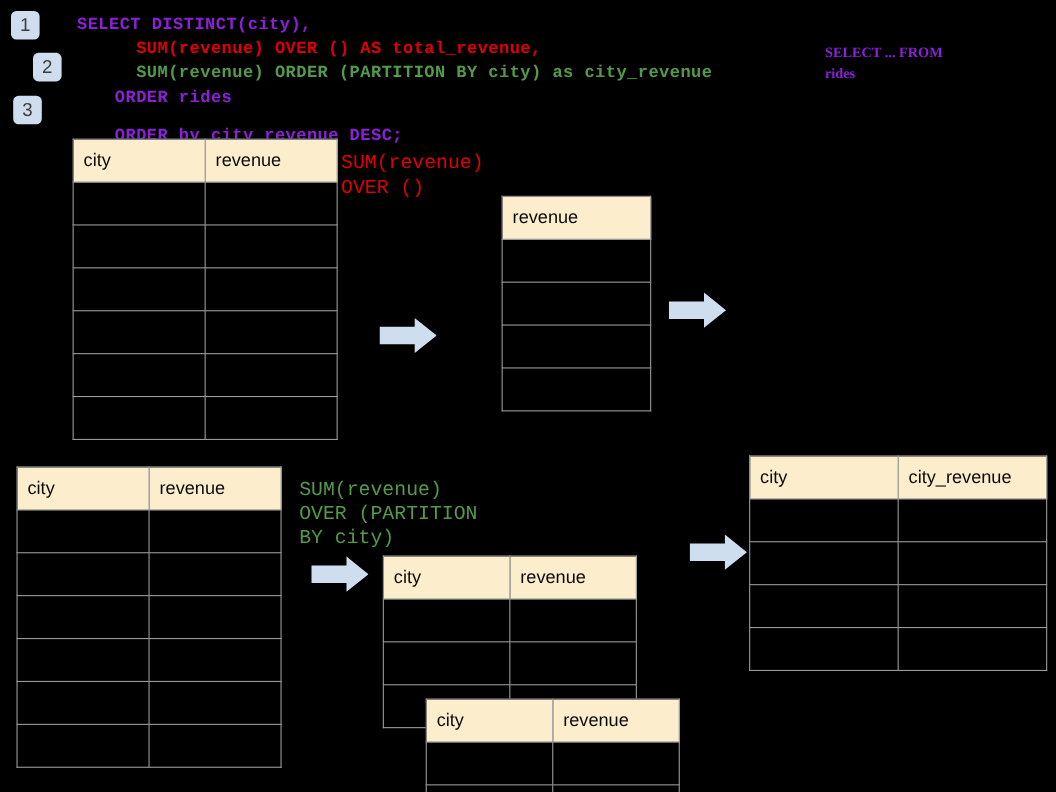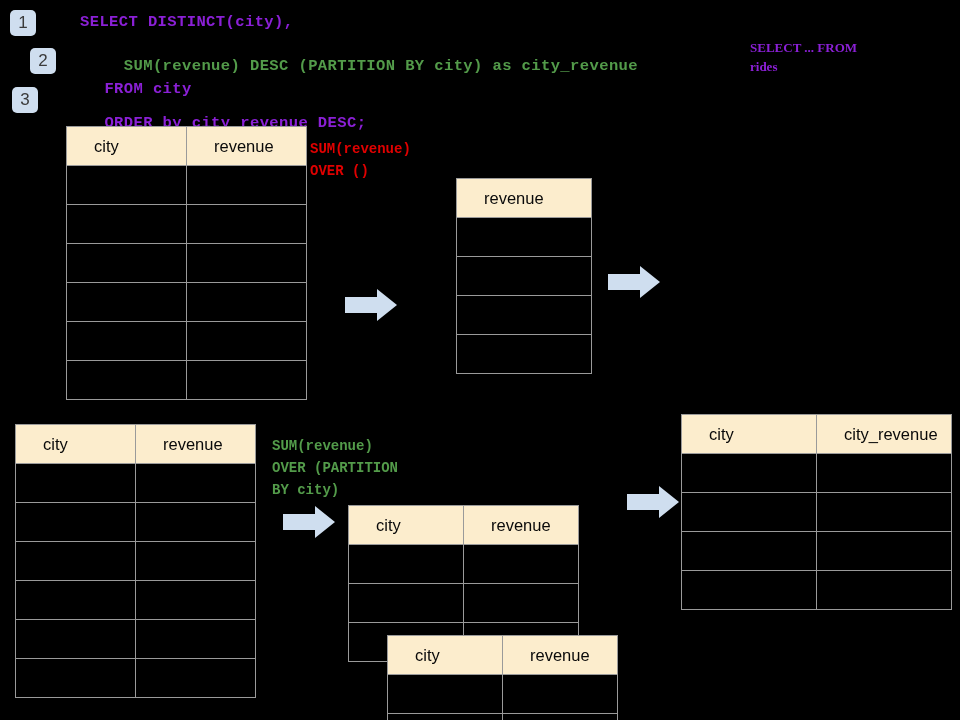--- a/index.html
+++ b/index.html
@@ -51,22 +51,22 @@
     font-size: 13px;
     line-height: 19px;
     white-space: pre;
     color: #8b20d6;
   }
 
   
   .annot {
     position: absolute;
     font-family: "Liberation Mono", "DejaVu Sans Mono", monospace;
-    font-weight: bold;
-    font-size: 14px;
+    font-weight: normal;
+    font-size: 18px;
     line-height: 22px;
     white-space: pre;
   }
   .annot-red   { color: #e00000; }
   .annot-green { color: #539b4a; }
 
   
   .tbl {
     position: absolute;
     border-collapse: collapse;
@@ -79,21 +79,21 @@
     padding: 0;
     margin: 0;
   }
   .tbl th {
     background: #fcedcd;
     color: #0a0a0a;
     font-family: "Liberation Sans", sans-serif;
     font-weight: normal;
     font-size: 16.5px;
     text-align: left;
-    padding-left: 27px;
+    padding-left: 9px;
     height: 38px;
   }
   .tbl td {
     background: #000000;
     height: 38px;
   }
 
   
   .arrow {
     position: absolute;
@@ -101,23 +101,24 @@
 </style>
 </head>
 <body>
 
 <div id="canvas">
 
   <div class="badge" style="left:10px; top:10px;">1</div>
   <div class="badge" style="left:30px; top:48px;">2</div>
   <div class="badge" style="left:12px; top:87px;">3</div>
 
-  <div class="sql sql-purple" style="left:80px; top:12px;">SELECT DISTINCT(city),</div>
-  <div class="sql sql-green" style="left:85px; top:56px;">    SUM(revenue) DESC (PARTITION BY city) as city_revenue</div>
-  <div class="sql sql-purple" style="left:85px; top:79px;">  FROM city</div>
+  <div class="sql sql-purple" style="left:70px; top:12px;">SELECT DISTINCT(city),</div>
+  <div class="sql sql-red" style="left:85px; top:34px;">    SUM(revenue) OVER () AS total_revenue,</div>
+  <div class="sql sql-green" style="left:85px; top:56px;">    SUM(revenue) ORDER (PARTITION BY city) as city_revenue</div>
+  <div class="sql sql-purple" style="left:85px; top:79px;">  ORDER rides</div>
   <div class="sql sql-purple" style="left:85px; top:113px;">  ORDER by city_revenue DESC;</div>
 
   <div class="side-note" style="left:750px; top:38px;">SELECT ... FROM
 rides</div>
 
   <div class="annot annot-red" style="left:310px; top:138px;">SUM(revenue)
 OVER ()</div>
   <div class="annot annot-green" style="left:272px; top:435px;">SUM(revenue)
 OVER (PARTITION
 BY city)</div>

